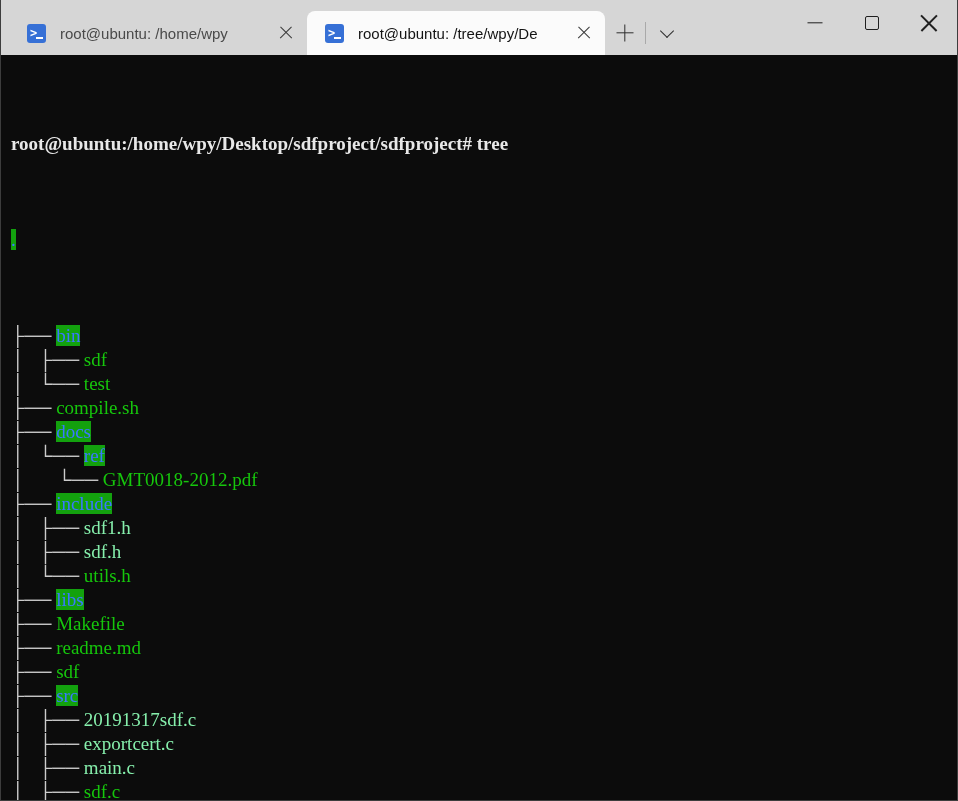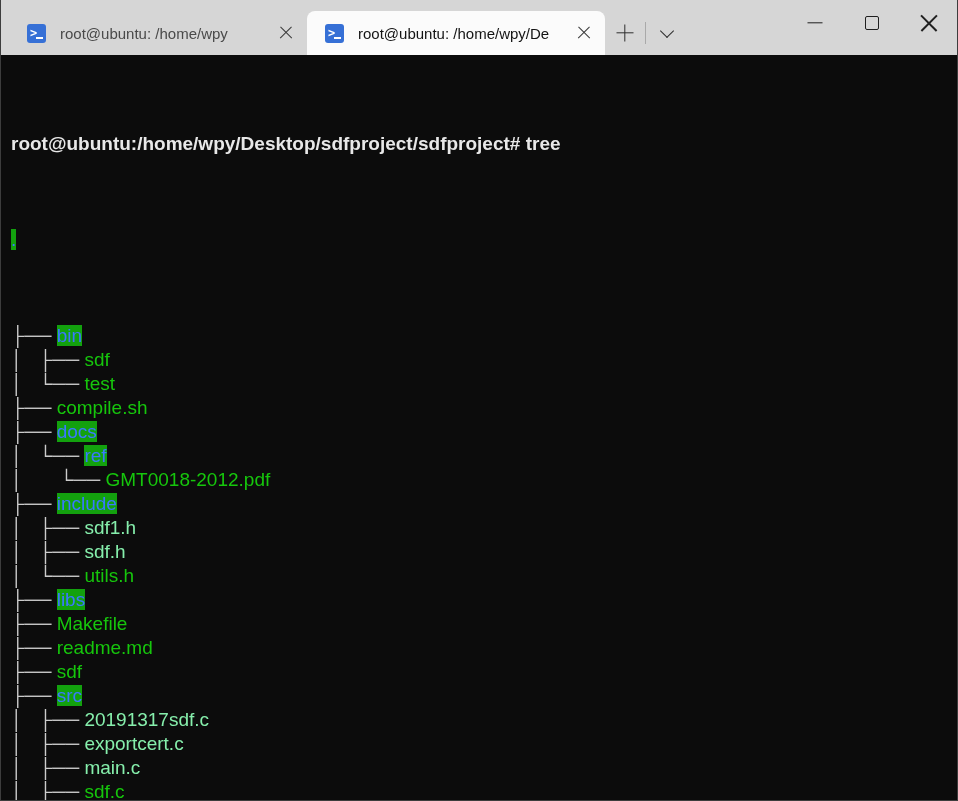--- a/index.html
+++ b/index.html
@@ -204,21 +204,21 @@
   .wc-close::before { transform: translate(-50%,-50%) rotate(45deg); }
   .wc-close::after  { transform: translate(-50%,-50%) rotate(-45deg); }
 
   
   .terminal {
     flex: 1 1 auto;
     background: #0c0c0c;
     padding: 5px 0 13px 10px;
     box-sizing: border-box;
     overflow: hidden;
-    font-family: Liberation Sans, sans-serif;
+    font-family: Liberation Serif, serif;
     font-size: 19px;
     line-height: 24px;
     letter-spacing: 0px;
     white-space: pre;
   }
   .line {
     height: 24px;
     white-space: pre;
   }
   .cmd         { color: #e8e8e8; font-weight: bold; }
@@ -237,21 +237,21 @@
     <div class="tabstrip">
 
       <div class="tab inactive">
         <span class="tab-icon"></span>
         <span class="tab-title">root@ubuntu: /home/wpy</span>
         <span class="tab-close"></span>
       </div>
 
       <div class="tab active">
         <span class="tab-icon"></span>
-        <span class="tab-title">root@ubuntu: /home/wpy/De</span>
+        <span class="tab-title">root@ubuntu: /tree/wpy/De</span>
         <span class="tab-close"></span>
       </div>
 
       <div class="newtab"></div>
       <div class="tabdivider"></div>
       <div class="dropdown"></div>
     </div>
 
     <div class="wincontrols">
       <div class="wc wc-min"></div>

